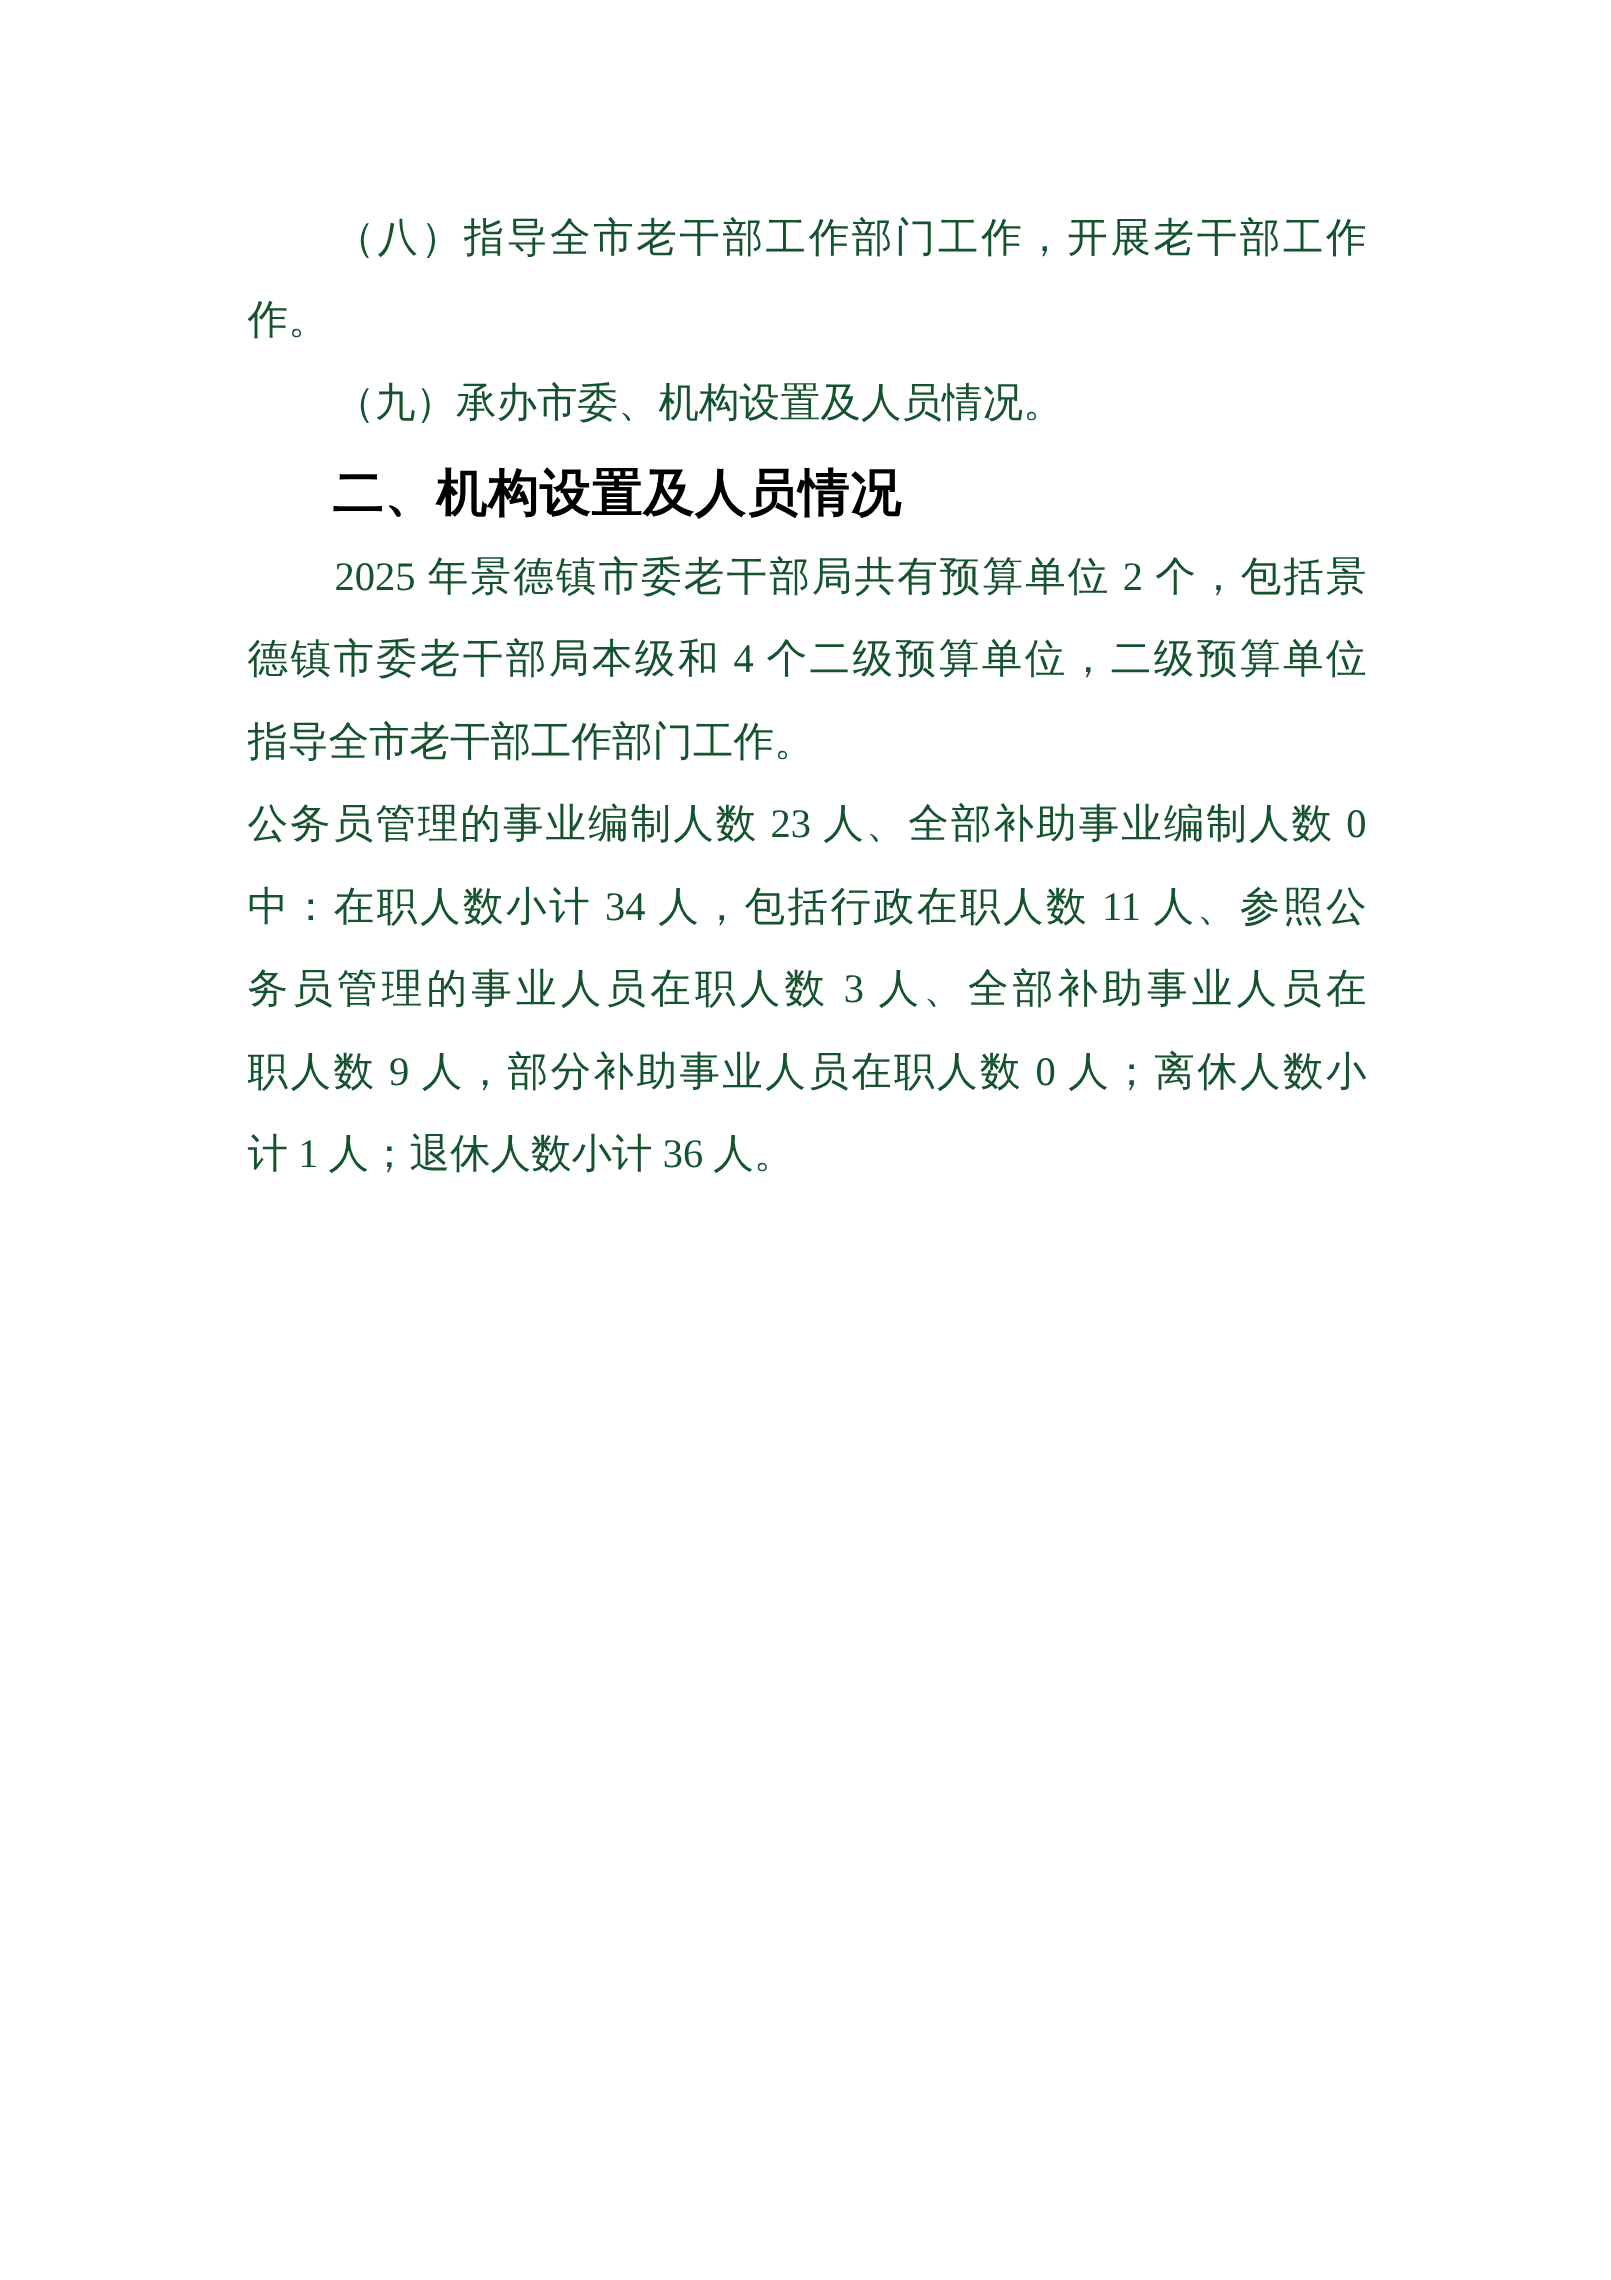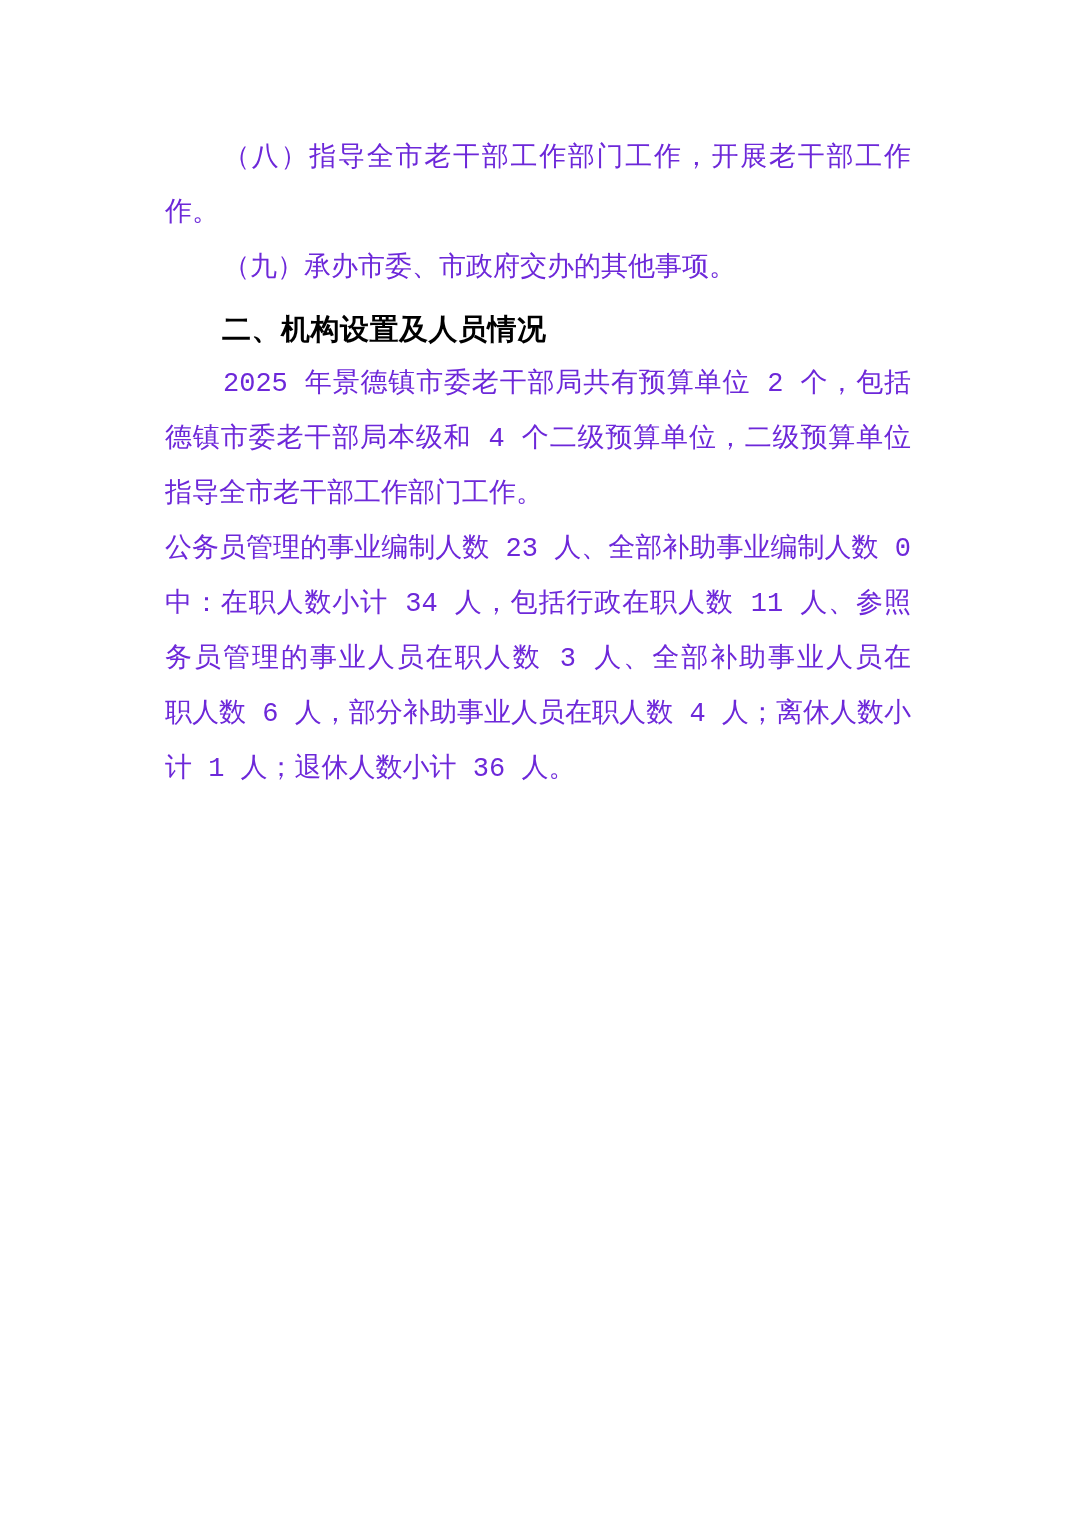--- a/index.html
+++ b/index.html
@@ -14,70 +14,70 @@
     background: #ffffff;
     overflow: hidden;
   }
   .textblock {
     position: absolute;
     left: 165px;
     top: 131px;
     width: 746px;
   }
   .line {
-    font-family: Liberation Mono, monospace;
+    font-family: Liberation Serif, serif;
     font-size: 27px;
     line-height: 55px;
     height: 55px;
-    color: #6d28d9;
+    color: #14532d;
     text-align: justify;
     text-align-last: justify;
     text-justify: inter-character;
     white-space: normal;
     overflow: hidden;
   }
   .line.end {
     text-align: left;
     text-align-last: left;
   }
   .line.indent {
     text-indent: 58px;
   }
   .heading {
     font-family: "Liberation Sans", "DejaVu Sans", sans-serif;
     font-weight: 700;
-    font-size: 29px;
+    font-size: 34px;
     line-height: 55px;
     height: 55px;
     color: #000000;
     text-indent: 57px;
     text-align: center;
     text-align-last: left;
     letter-spacing: 0.5px;
     margin-top: 6px;
     overflow: hidden;
   }
 </style>
 </head>
 <body>
 
 <div class="page">
   <div class="textblock">
 
     <div class="line indent">（八）指导全市老干部工作部门工作，开展老干部工作</div>
     <div class="line end">作。</div>
 
-    <div class="line indent end">（九）承办市委、市政府交办的其他事项。</div>
+    <div class="line indent end">（九）承办市委、机构设置及人员情况。</div>
 
     <div class="heading">二、机构设置及人员情况</div>
 
     <div class="line indent">2025 年景德镇市委老干部局共有预算单位 2 个，包括景</div>
     <div class="line">德镇市委老干部局本级和 4 个二级预算单位，二级预算单位</div>
     <div class="line end">指导全市老干部工作部门工作。</div>
 
     <div class="line">公务员管理的事业编制人数 23 人、全部补助事业编制人数 0</div>
     <div class="line">中：在职人数小计 34 人，包括行政在职人数 11 人、参照公</div>
     <div class="line">务员管理的事业人员在职人数 3 人、全部补助事业人员在</div>
-    <div class="line">职人数 6 人，部分补助事业人员在职人数 4 人；离休人数小</div>
+    <div class="line">职人数 9 人，部分补助事业人员在职人数 0 人；离休人数小</div>
     <div class="line end">计 1 人；退休人数小计 36 人。</div>
 
   </div>
 </div>
 
 </body></html>

